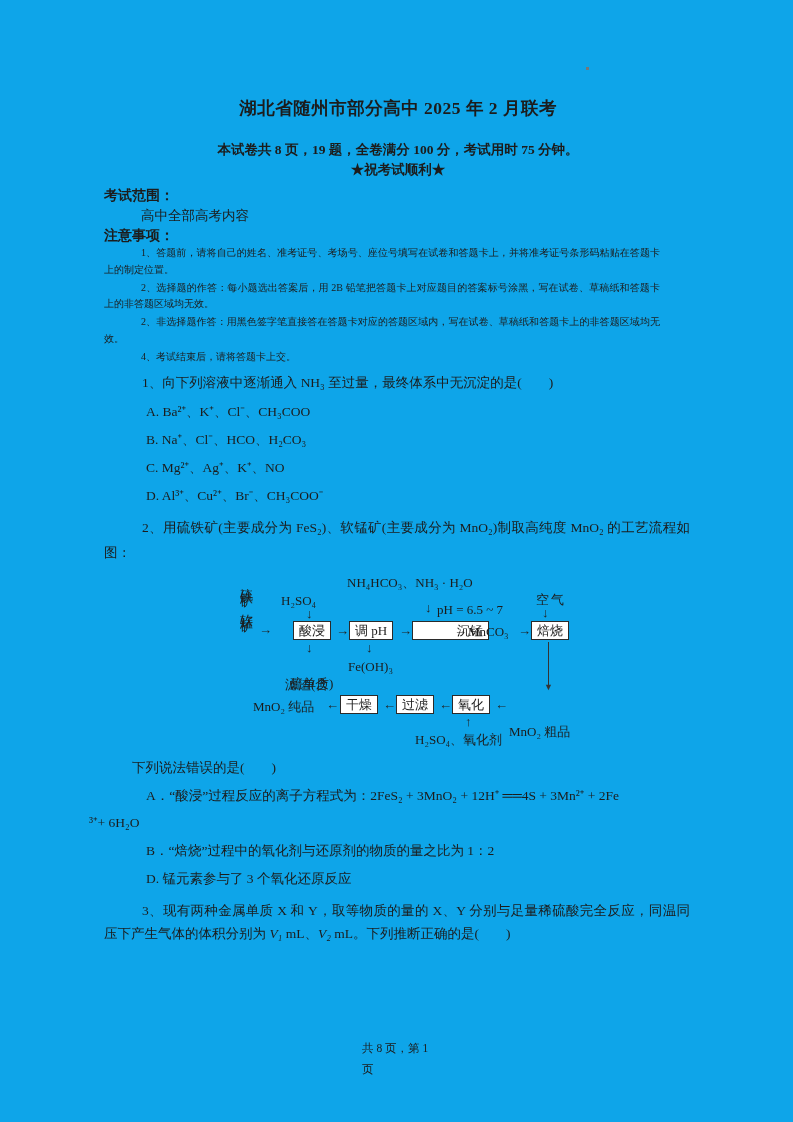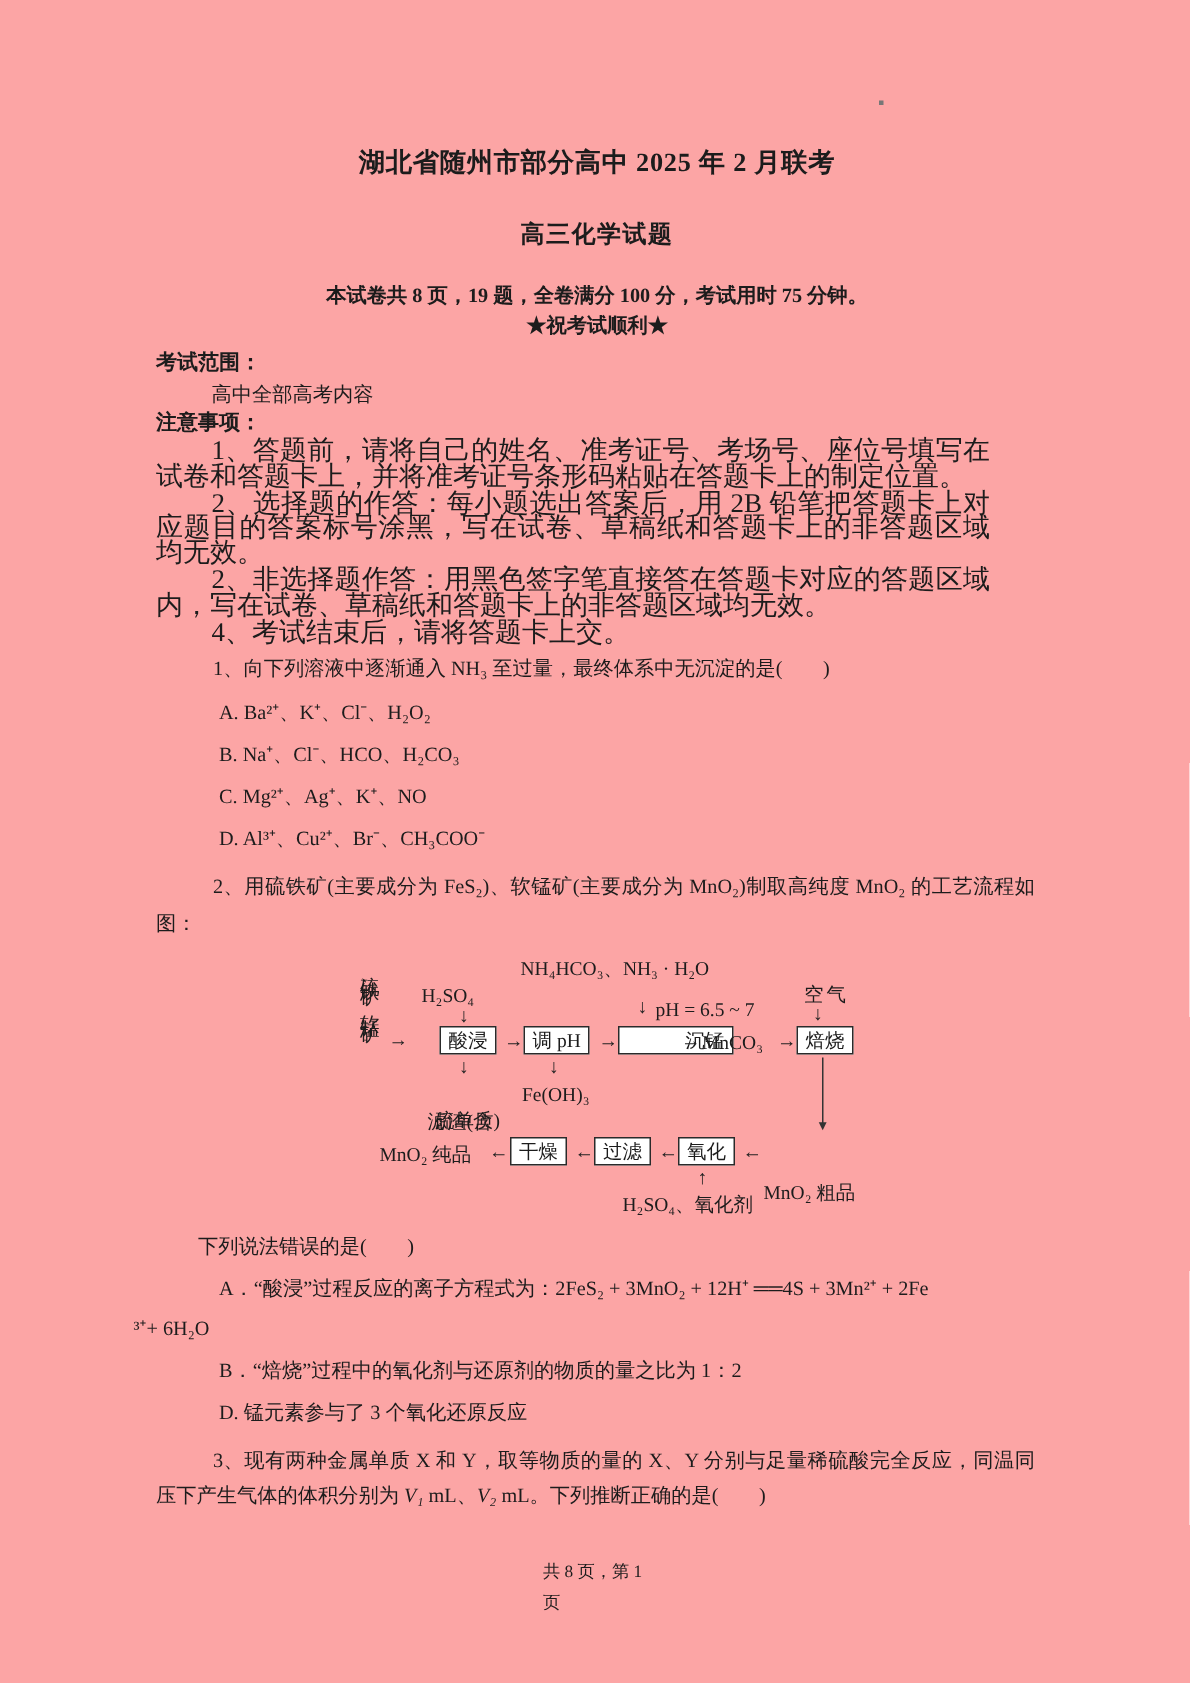--- a/index.html
+++ b/index.html
@@ -1,26 +1,26 @@
 <!DOCTYPE html>
 <html><head>
 <meta charset="utf-8">
 <style>
   html,body{margin:0;padding:0;background:#ffffff;}
-  .page{position:relative;width:793px;height:1122px;background:#fca5a5;overflow:hidden;
+  .page{position:relative;width:793px;height:1122px;background:#0ea5e9;overflow:hidden;
         font-family:"Liberation Serif",serif;color:#1c1c1c;}
   .stray-dot{position:absolute;left:586px;top:67px;width:3px;height:3px;background:#777;}
   .content{position:absolute;left:104px;top:0;width:588px;}
   .title{margin:96px 0 0;font-size:17.5px;font-weight:bold;text-align:center;letter-spacing:.5px;}
   .subtitle{margin:26px 0 0;font-size:16px;font-weight:bold;text-align:center;letter-spacing:1px;}
   .info{margin:21px 0 0;font-size:13.5px;font-weight:bold;text-align:center;}
   .wish{margin:2px 0 0;font-size:13.5px;font-weight:bold;text-align:center;}
   .lbl{margin:8px 0 0 14px;font-size:14px;font-weight:bold;line-height:17px;}
   .scope-content{margin:3px 0 0 14px;font-size:13.5px;text-indent:37px;line-height:17px;}
-  .note{margin:1px 0 0 14px;width:556px;font-size:18px;text-indent:37px;line-height:16.8px;text-align:justify;}
+  .note{margin:1px 0 0 14px;width:556px;font-size:10px;text-indent:37px;line-height:16.8px;text-align:justify;}
   .sec-heading{margin:7px 0 0;padding-left:25px;font-size:13.5px;line-height:17px;}
   .heiti{font-family:"Liberation Sans",sans-serif;font-weight:bold;font-size:13.5px;}
   .stem{margin:8px 0 0;font-size:13.5px;text-indent:38px;line-height:17px;text-align:justify;width:586px;}
   .q2stem{margin-top:12px;line-height:25px;}
   .q3stem{margin-top:13px;line-height:23px;}
   .opt{margin-top:13px;padding-left:42px;font-size:13.5px;line-height:15px;white-space:nowrap;}
   .opt-cont{margin-top:12px;margin-left:-15px;font-size:13.5px;line-height:15px;}
   .ask{margin:8px 0 0;padding-left:28px;font-size:13.5px;line-height:15px;}
   .vv{font-style:italic;}
   
@@ -68,36 +68,35 @@
   .footer{position:absolute;left:362px;top:1038px;font-size:11.5px;line-height:21px;}
 </style>
 </head>
 <body>
 
 <div class="page">
   <div class="stray-dot"></div>
 
   <div class="content">
     <h1 class="title">湖北省随州市部分高中 2025 年 2 月联考</h1>
-    <h2 class="subtitle">高三化学试题</h2>
     <div class="info">本试卷共 8 页，19 题，全卷满分 100 分，考试用时 75 分钟。</div>
     <div class="wish">★祝考试顺利★</div>
 
     <div class="lbl" style="margin-left:0;">考试范围：</div>
     <div class="scope-content" style="margin-left:0;">高中全部高考内容</div>
     <div class="lbl" style="margin-left:0;margin-top:3px;">注意事项：</div>
 
     <p class="note" style="margin-left:0;">1、答题前，请将自己的姓名、准考证号、考场号、座位号填写在试卷和答题卡上，并将准考证号条形码粘贴在答题卡上的制定位置。</p>
     <p class="note" style="margin-left:0;">2、选择题的作答：每小题选出答案后，用 2B 铅笔把答题卡上对应题目的答案标号涂黑，写在试卷、草稿纸和答题卡上的非答题区域均无效。</p>
     <p class="note" style="margin-left:0;">2、非选择题作答：用黑色签字笔直接答在答题卡对应的答题区域内，写在试卷、草稿纸和答题卡上的非答题区域均无效。</p>
     <p class="note" style="margin-left:0;">4、考试结束后，请将答题卡上交。</p>
 
 
     <p class="stem">1、向下列溶液中逐渐通入 NH₃ 至过量，最终体系中无沉淀的是(　　)</p>
-    <div class="opt">A. Ba²⁺、K⁺、Cl⁻、H₂O₂</div>
+    <div class="opt">A. Ba²⁺、K⁺、Cl⁻、CH₃COO</div>
     <div class="opt">B. Na⁺、Cl⁻、HCO、H₂CO₃</div>
     <div class="opt">C. Mg²⁺、Ag⁺、K⁺、NO</div>
     <div class="opt">D. Al³⁺、Cu²⁺、Br⁻、CH₃COO⁻</div>
 
     <p class="stem q2stem">2、用硫铁矿(主要成分为 FeS₂)、软锰矿(主要成分为 MnO₂)制取高纯度 MnO₂ 的工艺流程如图：</p>
 
     <div class="dg">
       <span class="ores">硫铁矿、软锰矿</span>
       <span class="ar ar-ore">→</span>
       <span class="h2so4">H₂SO₄</span>

